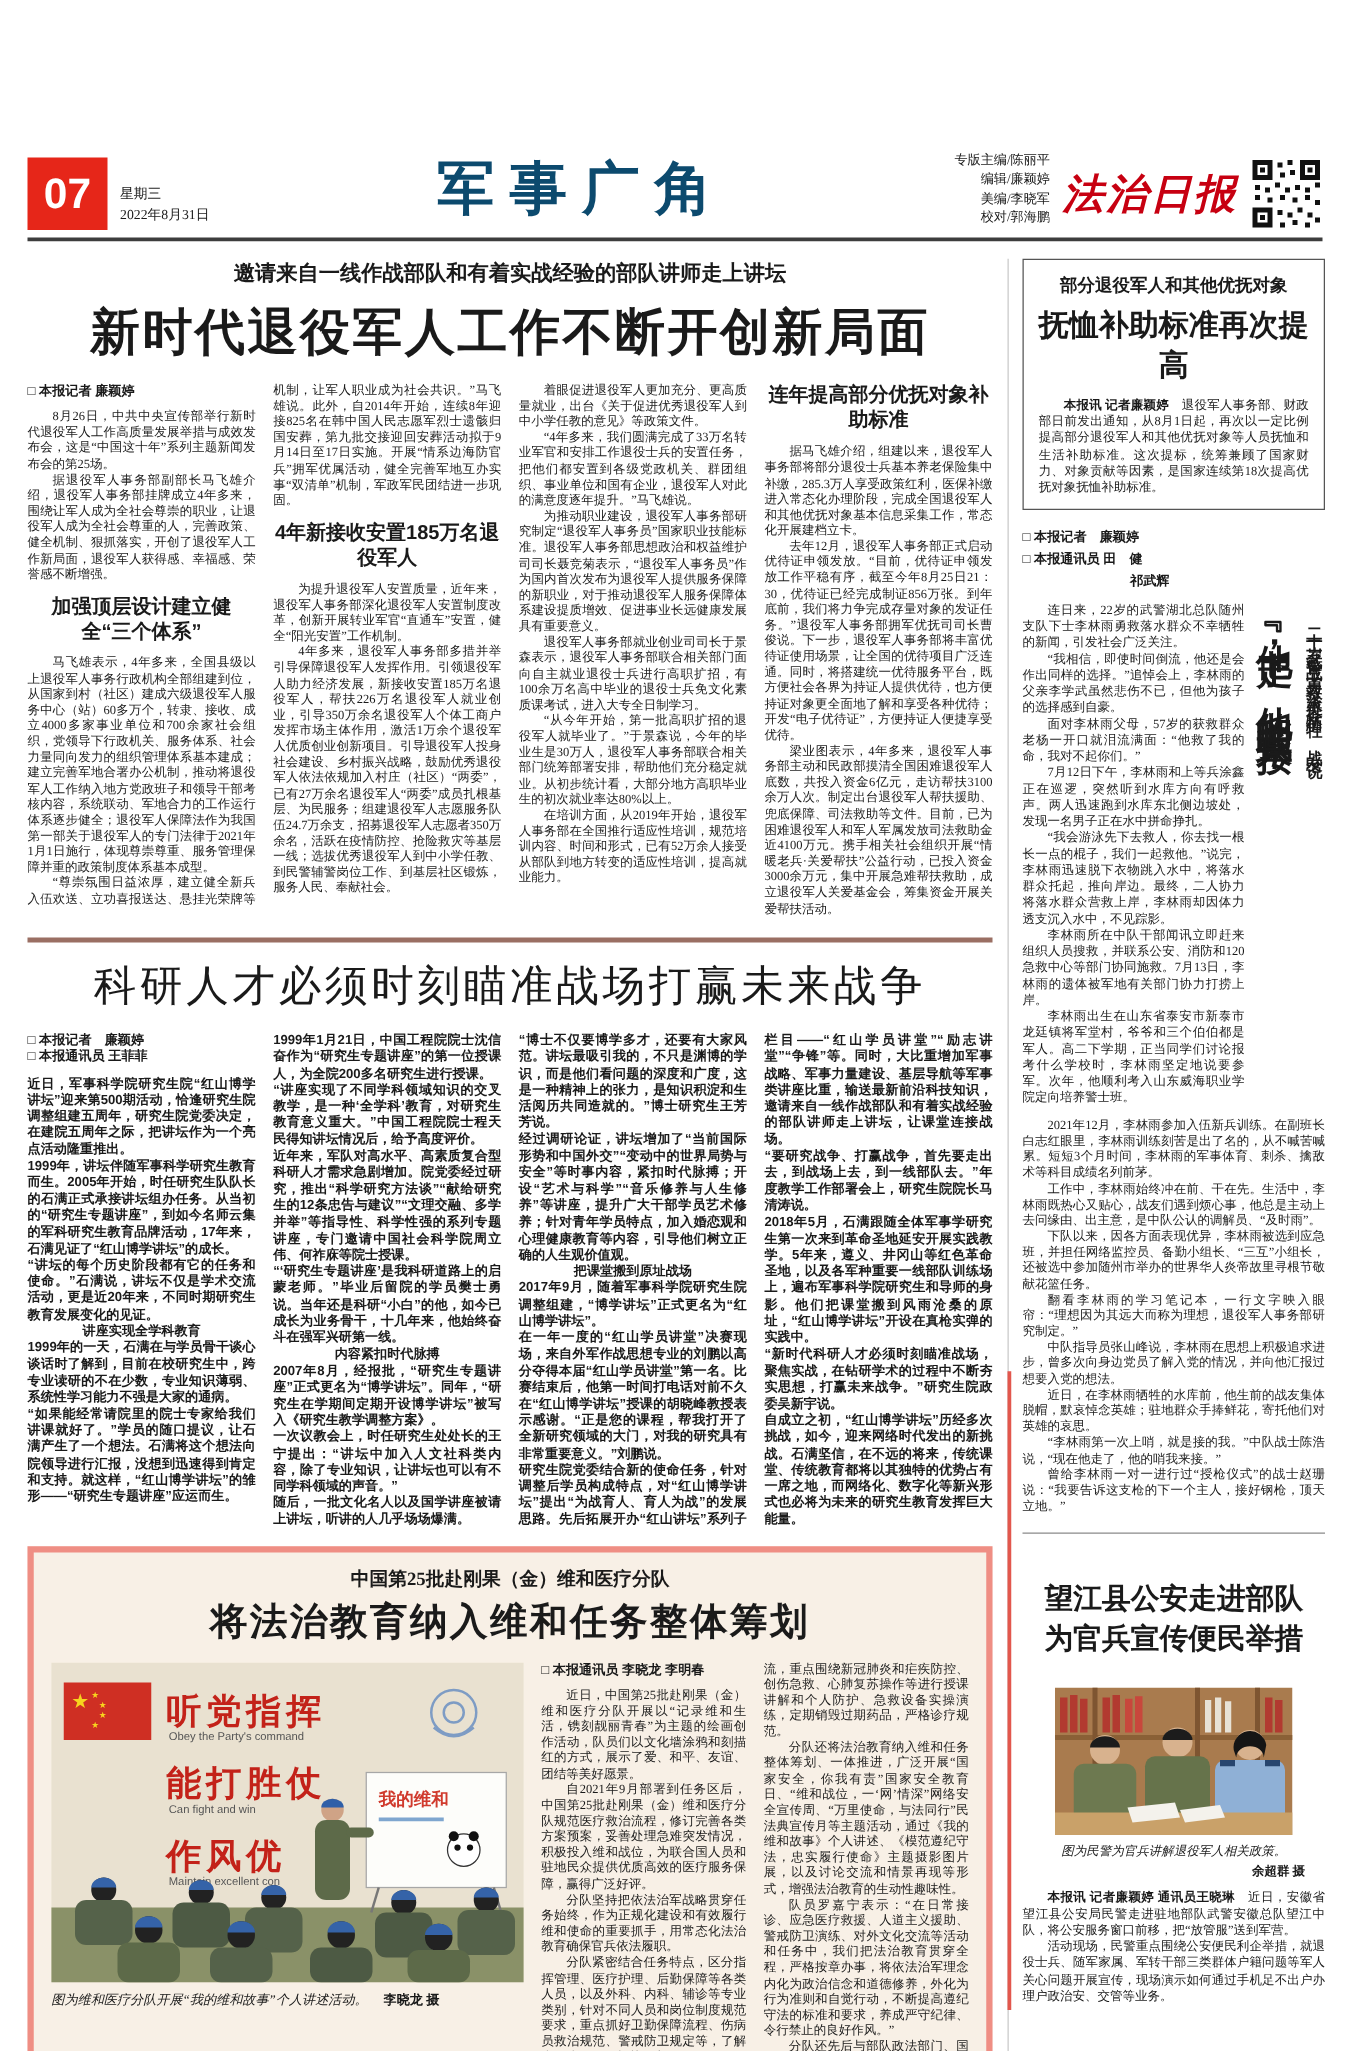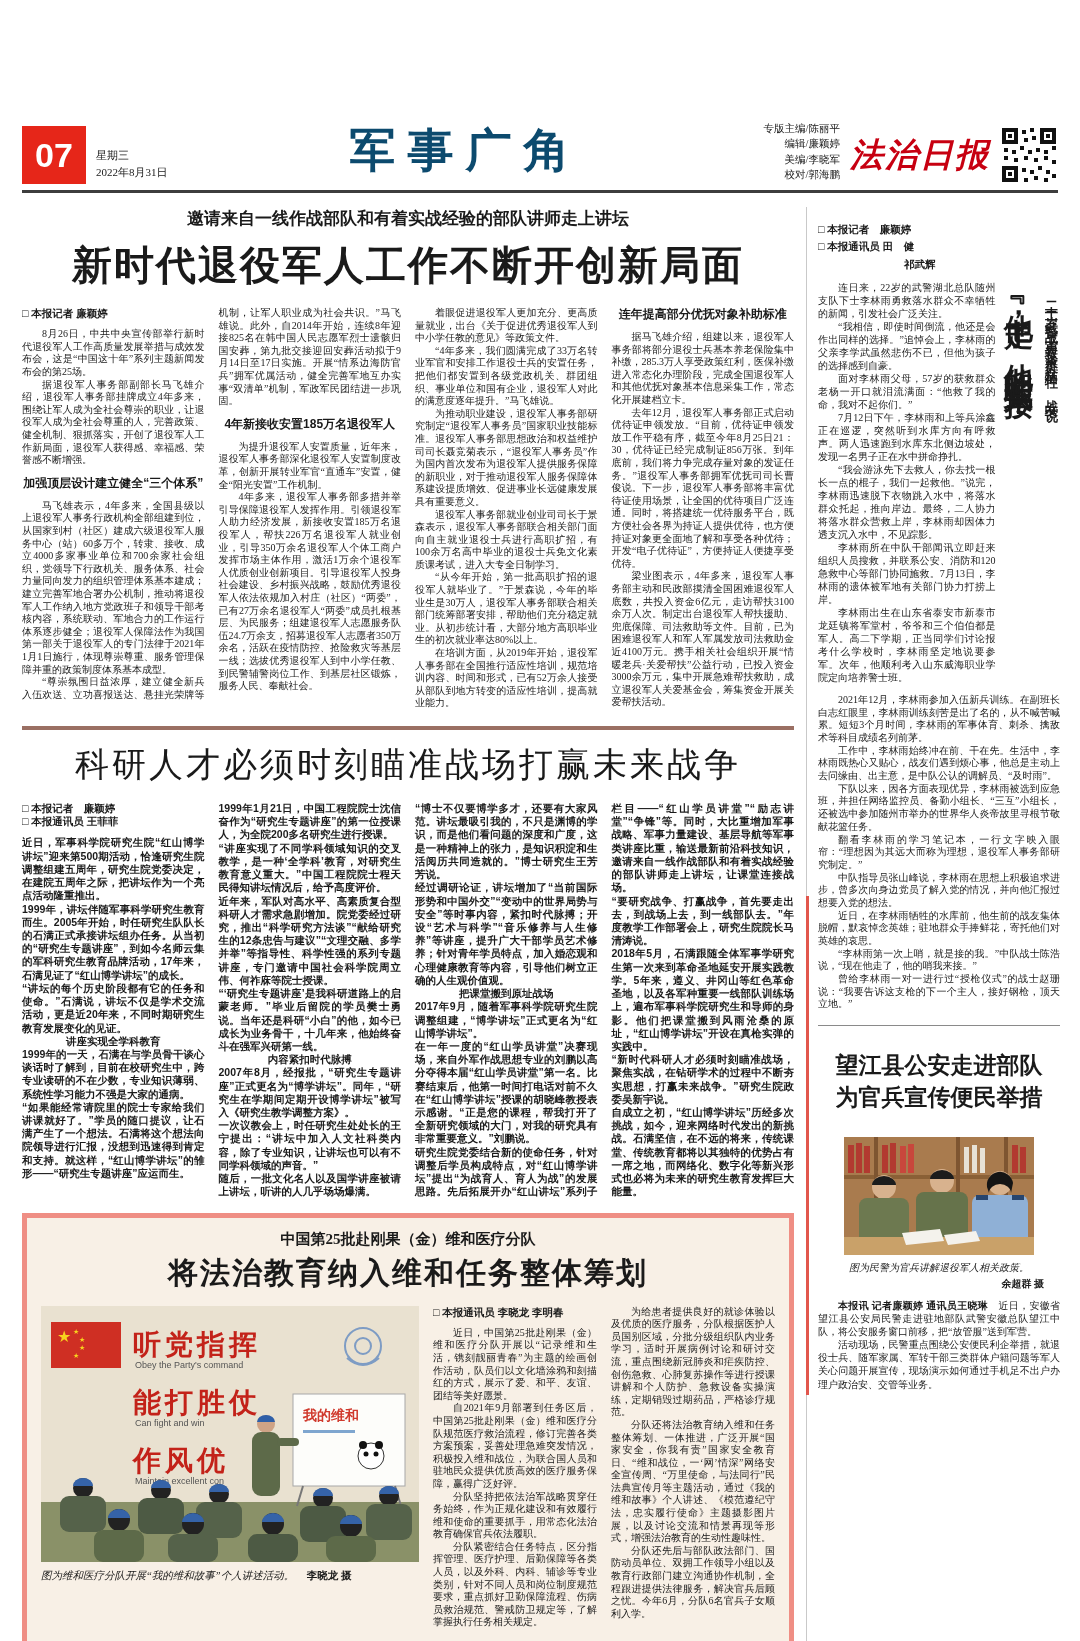--- a/index.html
+++ b/index.html
@@ -22,21 +22,21 @@
   .header-rule { height:3px; background:#3d3d3d; margin-top:6px; }
 
   
   .content { display:flex; gap:12px; margin-top:14px; }
   .left-area { width:772px; flex:0 0 auto; }
   .right-area { width:254px; flex:0 0 auto; border-left:1px solid #c9c9c9; padding-left:11px;
                 box-sizing:border-box; position:relative; }
 
   
   .para { text-indent:2em; margin:0; }
-  .subhead { text-indent:0; text-align:center; font-weight:bold; font-size:12px; margin:9px 0;
+  .subhead { text-indent:0; text-align:center; font-weight:bold; font-size:16px; margin:9px 0;
              font-family:"Liberation Sans", sans-serif; }
   .byline { font-weight:bold; font-size:10.5px; margin:0 0 8px; font-family:"Liberation Sans", sans-serif; }
 
   
   .kicker { text-align:center; font-size:17px; font-weight:bold; }
   .main-title { text-align:center; font-size:40px; font-weight:900; letter-spacing:2px;
                 font-family:"Liberation Sans", sans-serif; margin:8px 0 14px; }
   .multicol4 { column-count:4; column-gap:14px; font-size:10px; line-height:1.26; text-align:justify; }
 
   .brown-divider { height:4px; background:#9a6f63; margin:16px 0 12px; }
@@ -69,21 +69,21 @@
                   font-family:"Liberation Sans", sans-serif; }
   .hero-bylines .indent { padding-left:86px; }
   .hero-row { display:flex; gap:8px; }
   .hero-narrow { flex:1; font-size:10px; line-height:1.30; text-align:justify; }
   .hero-vtitle { writing-mode:vertical-rl; font-size:29px; font-weight:900; line-height:1.05;
                  letter-spacing:5px; font-family:"Liberation Sans", sans-serif; padding-top:6px; }
   .hero-vkicker { writing-mode:vertical-rl; font-size:13px; font-weight:bold; letter-spacing:5px;
                   font-family:"Liberation Sans", sans-serif; padding-top:10px; }
   .hero-wide { margin-top:10px; font-size:10px; line-height:1.27; text-align:justify; }
 
-  .police { margin-top:14px; border-top:1px solid #8a8a8a; position:relative; }
+  .police { margin-top:14px; border-top:1px solid #8a8a8a; padding-top:12px; position:relative; }
   .police::before { content:""; position:absolute; left:-12px; top:-130px; bottom:-4px; width:3px; background:#e2574d; }
   .police-title { text-align:center; font-size:23px; font-weight:900; line-height:1.4;
                   font-family:"Liberation Sans", sans-serif; }
   .police-photo { display:block; width:190px; height:118px; margin:10px auto 6px; }
   .police-caption { font-size:10px; font-style:italic; text-align:center; margin:0; }
   .police-credit { font-size:10px; font-weight:bold; text-align:right; padding-right:16px; margin:2px 0 8px; }
   .police-body p { font-size:10px; line-height:1.32; text-indent:2em; text-align:justify; margin:0; }
 </style>
 </head>
 <body>
@@ -324,28 +324,37 @@
           </div>
           <div class="box-cols">
             <p class="byline">□ 本报通讯员 李晓龙 李明春</p>
 
           <p class="para">近日，中国第25批赴刚果（金）维和医疗分队开展以“记录维和生活，镌刻靓丽青春”为主题的绘画创作活动，队员们以文化墙涂鸦和刻描红的方式，展示了爱、和平、友谊、团结等美好愿景。</p>
               <p class="para">自2021年9月部署到任务区后，中国第25批赴刚果（金）维和医疗分队规范医疗救治流程，修订完善各类方案预案，妥善处理急难突发情况，积极投入维和战位，为联合国人员和驻地民众提供优质高效的医疗服务保障，赢得广泛好评。</p>
               <p class="para">分队坚持把依法治军战略贯穿任务始终，作为正规化建设和有效履行维和使命的重要抓手，用常态化法治教育确保官兵依法履职。</p>
               <p class="para">分队紧密结合任务特点，区分指挥管理、医疗护理、后勤保障等各类人员，以及外科、内科、辅诊等专业类别，针对不同人员和岗位制度规范要求，重点抓好卫勤保障流程、伤病员救治规范、警戒防卫规定等，了解掌握执行任务相关规定。</p>
               <p class="para">为给患者提供良好的就诊体验以及优质的医疗服务，分队根据医护人员国别区域，分批分级组织队内业务学习，适时开展病例讨论和研讨交流，重点围绕新冠肺炎和疟疾防控、创伤急救、心肺复苏操作等进行授课讲解和个人防护、急救设备实操演练，定期销毁过期药品，严格诊疗规范。</p>
               <p class="para">分队还将法治教育纳入维和任务整体筹划、一体推进，广泛开展“国家安全，你我有责”国家安全教育日、“维和战位，一‘网’情深”网络安全宣传周、“万里使命，与法同行”民法典宣传月等主题活动，通过《我的维和故事》个人讲述、《模范遵纪守法，忠实履行使命》主题摄影图片展，以及讨论交流和情景再现等形式，增强法治教育的生动性趣味性。</p>
+              <p class="para">队员罗嘉宁表示：“在日常接诊、应急医疗救援、人道主义援助、警戒防卫演练、对外文化交流等活动和任务中，我们把法治教育贯穿全程，严格按章办事，将依法治军理念内化为政治信念和道德修养，外化为行为准则和自觉行动，不断提高遵纪守法的标准和要求，养成严守纪律、令行禁止的良好作风。”</p>
               <p class="para">分队还先后与部队政法部门、国防动员单位、双拥工作领导小组以及教育行政部门建立沟通协作机制，全程跟进提供法律服务，解决官兵后顾之忧。今年6月，分队6名官兵子女顺利入学。</p>
             </div>
         </div>
       </section>
     </div>
 
     <div class="right-area">
 
+      <section class="side-box">
+        <div class="side-kicker">部分退役军人和其他优抚对象</div>
+        <h3 class="side-title">抚恤补助标准再次提高</h3>
+        <p class="side-body">
+          <span class="b">本报讯</span>
+          <span class="b">记者廉颖婷</span><span>　退役军人事务部、财政部日前发出通知，从8月1日起，再次以一定比例提高部分退役军人和其他优抚对象等人员抚恤和生活补助标准。这次提标，统筹兼顾了国家财力、对象贡献等因素，是国家连续第18次提高优抚对象抚恤补助标准。</span>
+        </p>
+      </section>
 
       <section class="hero">
         <div class="hero-bylines">
           <div>□ 本报记者　廉颖婷</div>
           <div>□ 本报通讯员 田　健</div>
           <div class="indent">祁武辉</div>
         </div>
         <div class="hero-row">
           <div class="hero-narrow">
 

